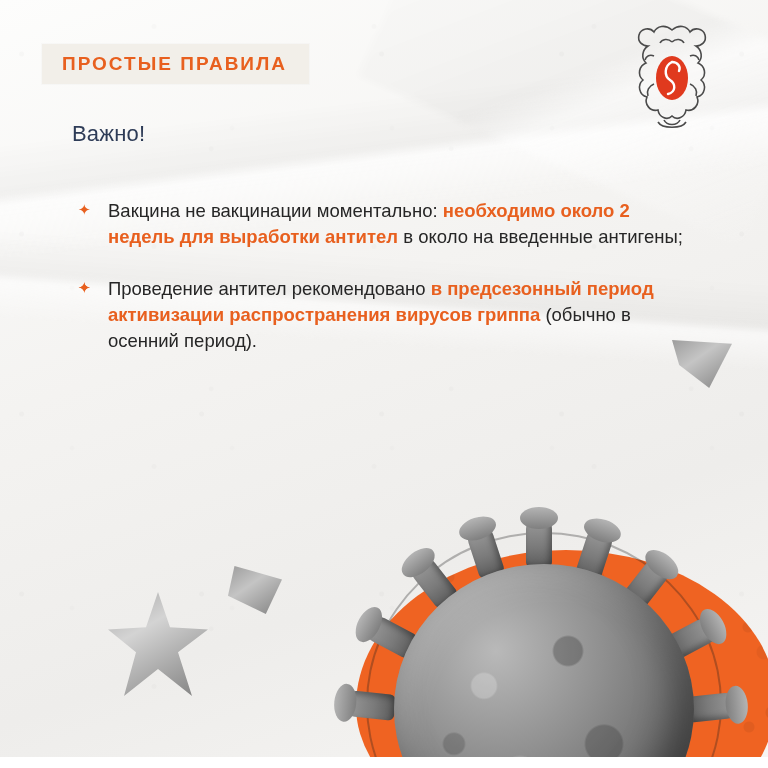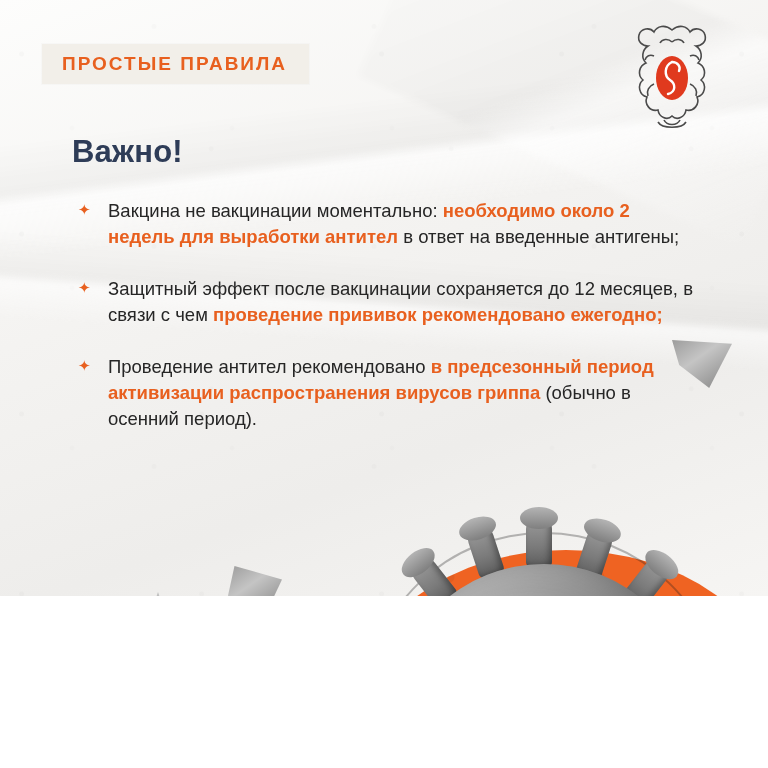--- a/index.html
+++ b/index.html
@@ -9,21 +9,21 @@
   body {
     width: 768px;
     height: 768px;
     background: #ffffff;
     font-family: "Liberation Sans", sans-serif;
     overflow: hidden;
   }
   .poster {
     position: relative;
     width: 768px;
-    height: 596px;
+    height: 757px;
     background: #f7f6f4;
     overflow: hidden;
   }
 
   
   .paper-base {
     position: absolute;
     inset: 0;
     background:
       linear-gradient(160deg, #fdfdfc 0%, #f4f3f1 40%, #eeedeb 70%, #f6f5f3 100%);
@@ -98,23 +98,23 @@
     right: 48px;
     top: 22px;
     width: 96px;
     height: 110px;
   }
 
   
   .heading {
     position: absolute;
     left: 72px;
-    top: 134px;
-    font-size: 31px;
-    font-weight: bold;
+    top: 121px;
+    font-size: 22px;
+    font-weight: normal;
     color: #2e3c57;
     letter-spacing: .2px;
   }
 
   
   .bullets {
     position: absolute;
     left: 78px;
     top: 198px;
     width: 620px;
@@ -294,26 +294,25 @@
       </g>
     </svg>
   </div>
 
   <div class="heading">Важно!</div>
 
   <div class="bullets">
 
     <div class="bullet-row">
       <span class="bullet-mark">✦</span>
-      <span class="bullet-text"><span>Вакцина не вакцинации моментально: </span><span class="hl">необходимо около 2 недель для выработки антител</span><span> в ответ на введенные антигены;</span></span>
+      <span class="bullet-text"><span>Вакцина не вакцинации моментально: </span><span class="hl">необходимо около 2 недель для выработки антител</span><span> в около на введенные антигены;</span></span>
     </div>
 
     <div class="bullet-row">
       <span class="bullet-mark">✦</span>
-      <span class="bullet-text"><span>Защитный эффект после вакцинации сохраняется до 12 месяцев, в связи с чем </span><span class="hl">проведение прививок рекомендовано ежегодно;</span></span>
     </div>
 
     <div class="bullet-row">
       <span class="bullet-mark">✦</span>
       <span class="bullet-text"><span>Проведение антител рекомендовано </span><span class="hl">в предсезонный период активизации распространения вирусов гриппа</span><span> (обычно в осенний период).</span></span>
     </div>
 
   </div>
 
   <div class="shard shard-right"></div>

